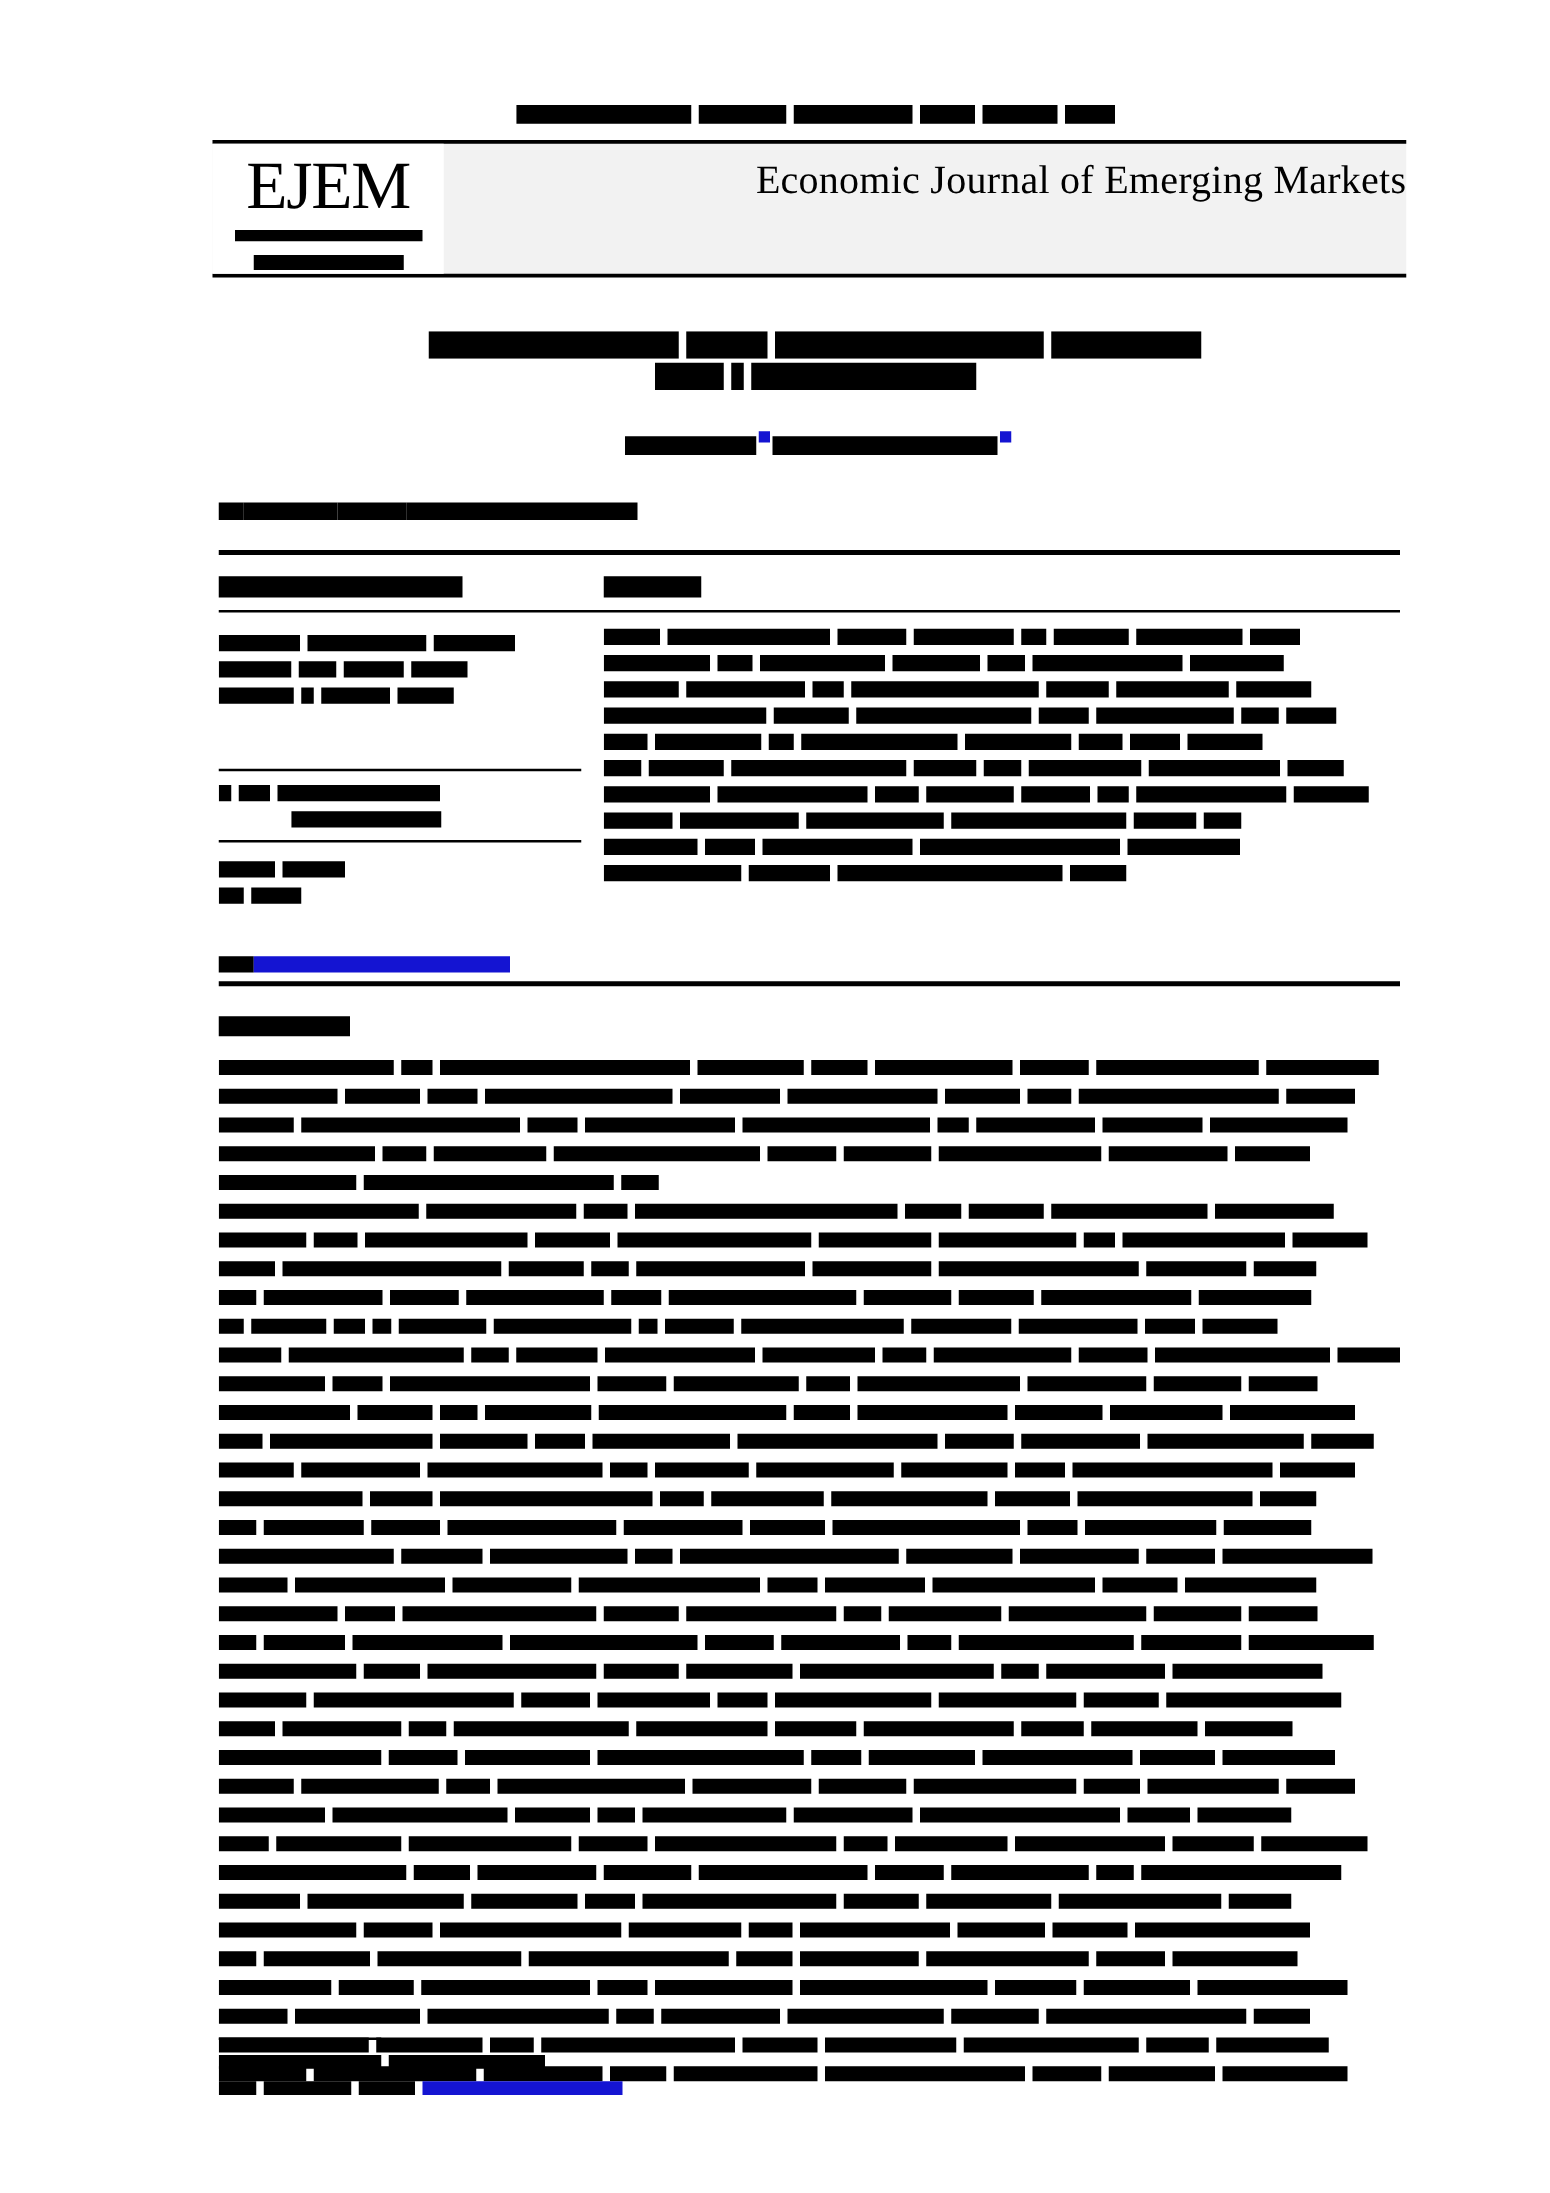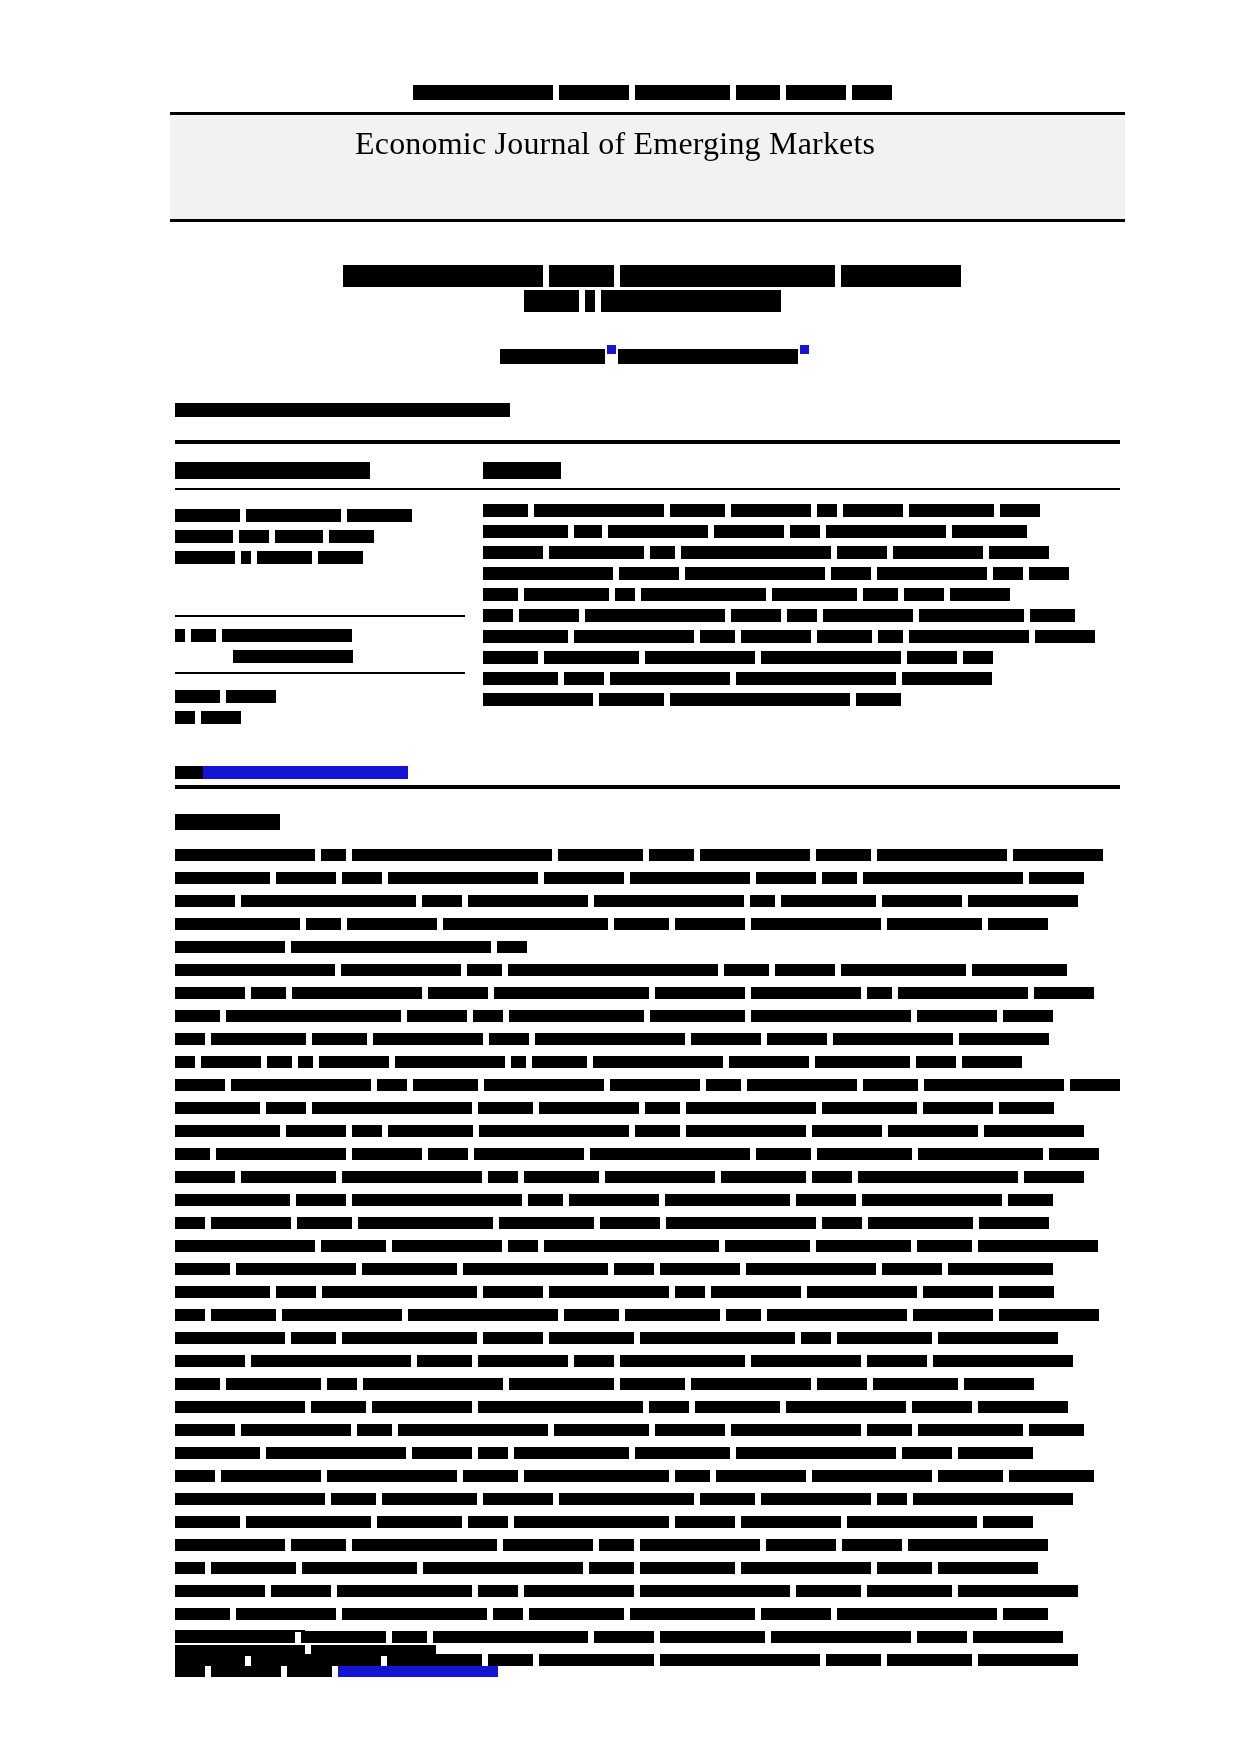--- a/index.html
+++ b/index.html
@@ -85,21 +85,21 @@
   }
   .logo-sub .bar { height: 9px; }
   .logo-sub2 { margin-top: 4px; }
   .logo-sub2 .bar { height: 12px; }
 
   .masthead-title {
     position: absolute;
     left: 185px;
     top: 10px;
     width: 770px;
-    text-align: left;
+    text-align: right;
     font-family: "Liberation Serif", serif;
     font-size: 32px;
     letter-spacing: 0.2px;
   }
   .masthead-sub {
     position: absolute;
     left: 185px;
     top: 62px;
     width: 770px;
     text-align: center;
@@ -239,20 +239,29 @@
 
 <div class="page">
 
   <div class="running-head">
     <span class="redline">
       <span class="bar" style="width:140px"></span><span class="bar" style="width:70px"></span><span class="bar" style="width:95px"></span><span class="bar" style="width:44px"></span><span class="bar" style="width:60px"></span><span class="bar" style="width:40px"></span>
     </span>
   </div>
 
   <div class="masthead">
+    <div class="masthead-logo">
+      <div class="logo-text">EJEM</div>
+      <div class="logo-sub">
+        <span class="bar" style="width:150px"></span>
+      </div>
+      <div class="logo-sub2">
+        <span class="bar" style="width:120px"></span>
+      </div>
+    </div>
     <div class="masthead-title">Economic Journal of Emerging Markets</div>
   </div>
 
   <div class="article-title">
     <div class="redline" style="text-align:center">
       <span class="bar" style="width:200px"></span><span class="bar" style="width:65px"></span><span class="bar" style="width:215px"></span><span class="bar" style="width:120px"></span>
     </div>
     <div class="redline" style="text-align:center">
       <span class="bar" style="width:55px"></span><span class="bar" style="width:10px"></span><span class="bar" style="width:180px"></span>
     </div>

